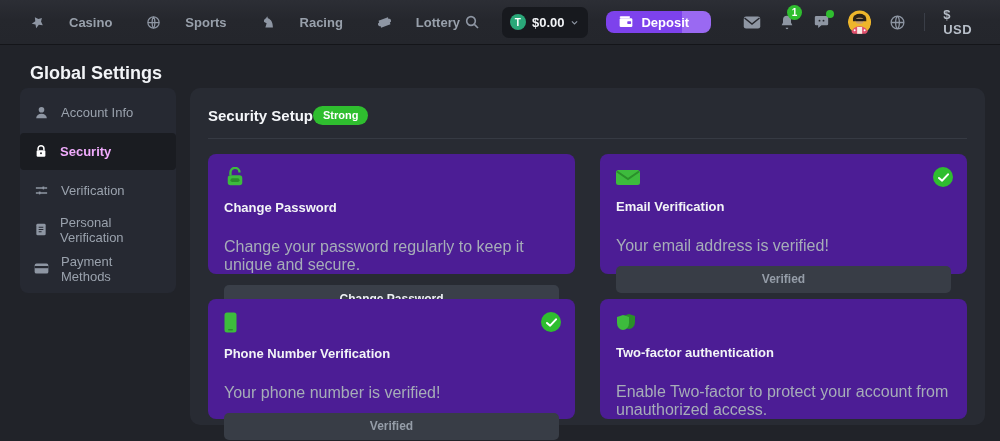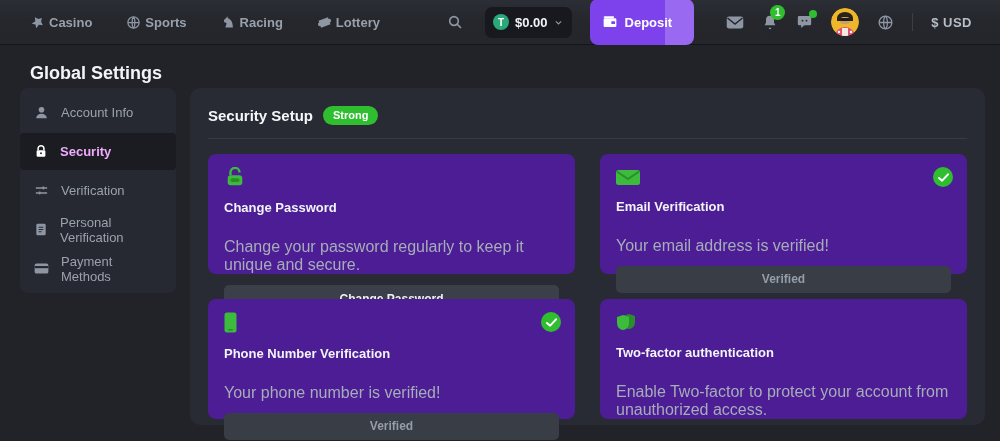--- a/index.html
+++ b/index.html
@@ -13,38 +13,38 @@
   }
   
   .header {
     position:absolute; top:0; left:0; width:1000px; height:45px;
     background:linear-gradient(180deg,#2c2e35 0%, #25272d 45%, #24262c 100%);
     border-bottom:1px solid #141519;
     display:flex; align-items:center;
     padding:0 28px 0 30px;
   }
   .nav-group { display:flex; align-items:center; gap:34px; }
-  .nav-item { display:flex; align-items:flex-start; gap:4px; cursor:pointer; }
+  .nav-item { display:flex; align-items:flex-start; gap:24px; cursor:pointer; }
   .nav-item .lbl { font-size:13px; color:#98a0ab; font-weight:600; }
   .icon-muted { color:#8e96a3; display:inline-flex; }
   .right-group { margin-left:auto; display:flex; align-items:center; gap:18px; }
   .search-btn { display:inline-flex; padding:4px; cursor:pointer; }
   .balance-chip {
     display:flex; align-items:center; gap:6px;
     background:#17191e; border-radius:7px; height:31px; padding:0 9px 0 8px;
     cursor:pointer;
   }
   .coin {
     width:16px; height:16px; border-radius:50%;
     background:#2aa879; color:#fff; font-size:10px; font-weight:bold;
     display:flex; align-items:center; justify-content:center;
   }
   .balance-amt { font-size:13px; font-weight:bold; color:#f2f4f7; }
   .deposit-btn {
-    position:relative; height:46px; border:none; border-radius:8px;
+    position:relative; height:22px; border:none; border-radius:8px;
     background:linear-gradient(90deg,#7d42ec 0%, #7d42ec 72%, #9a69f2 72%, #9a69f2 100%);
     color:#fff; font-size:13px; font-weight:bold;
     display:flex; align-items:center; gap:7px; padding:0 22px 0 12px;
     cursor:pointer; font-family:"Liberation Sans", sans-serif;
   }
   .hdr-icon { position:relative; display:inline-flex; cursor:pointer; }
   .notif-badge {
     position:absolute; top:-9px; right:-7px;
     min-width:15px; height:15px; border-radius:8px;
     background:#2fbe2f; color:#fff; font-size:10px; font-weight:bold;
@@ -78,21 +78,21 @@
   .side-item .lbl { font-size:13px; color:#9aa2ad; }
   .side-item.selected { background:#1a1c21; border-radius:4px; }
   .side-item.selected .lbl { color:#f0abfc; font-weight:bold; }
   .side-item.selected .icon-muted { color:#ffffff; }
 
   
   .main-panel {
     position:absolute; top:88px; left:190px; width:795px; height:337px;
     background:#282b33; border-radius:10px; padding:18px;
   }
-  .panel-head { display:flex; align-items:center; gap:10px; }
+  .panel-head { display:flex; align-items:center; gap:0; }
   .panel-title { font-size:15px; font-weight:bold; color:#f5f7fa; }
   .strength-badge {
     background:#2fbe2f; color:#fff; font-size:11px; font-weight:bold;
     border-radius:10px; padding:3px 10px 4px;
   }
   .panel-divider { height:1px; background:#363a43; margin:13px 0 15px; }
   .cards-grid {
     display:grid; grid-template-columns:1fr 1fr; gap:25px 25px;
   }
   .card {

